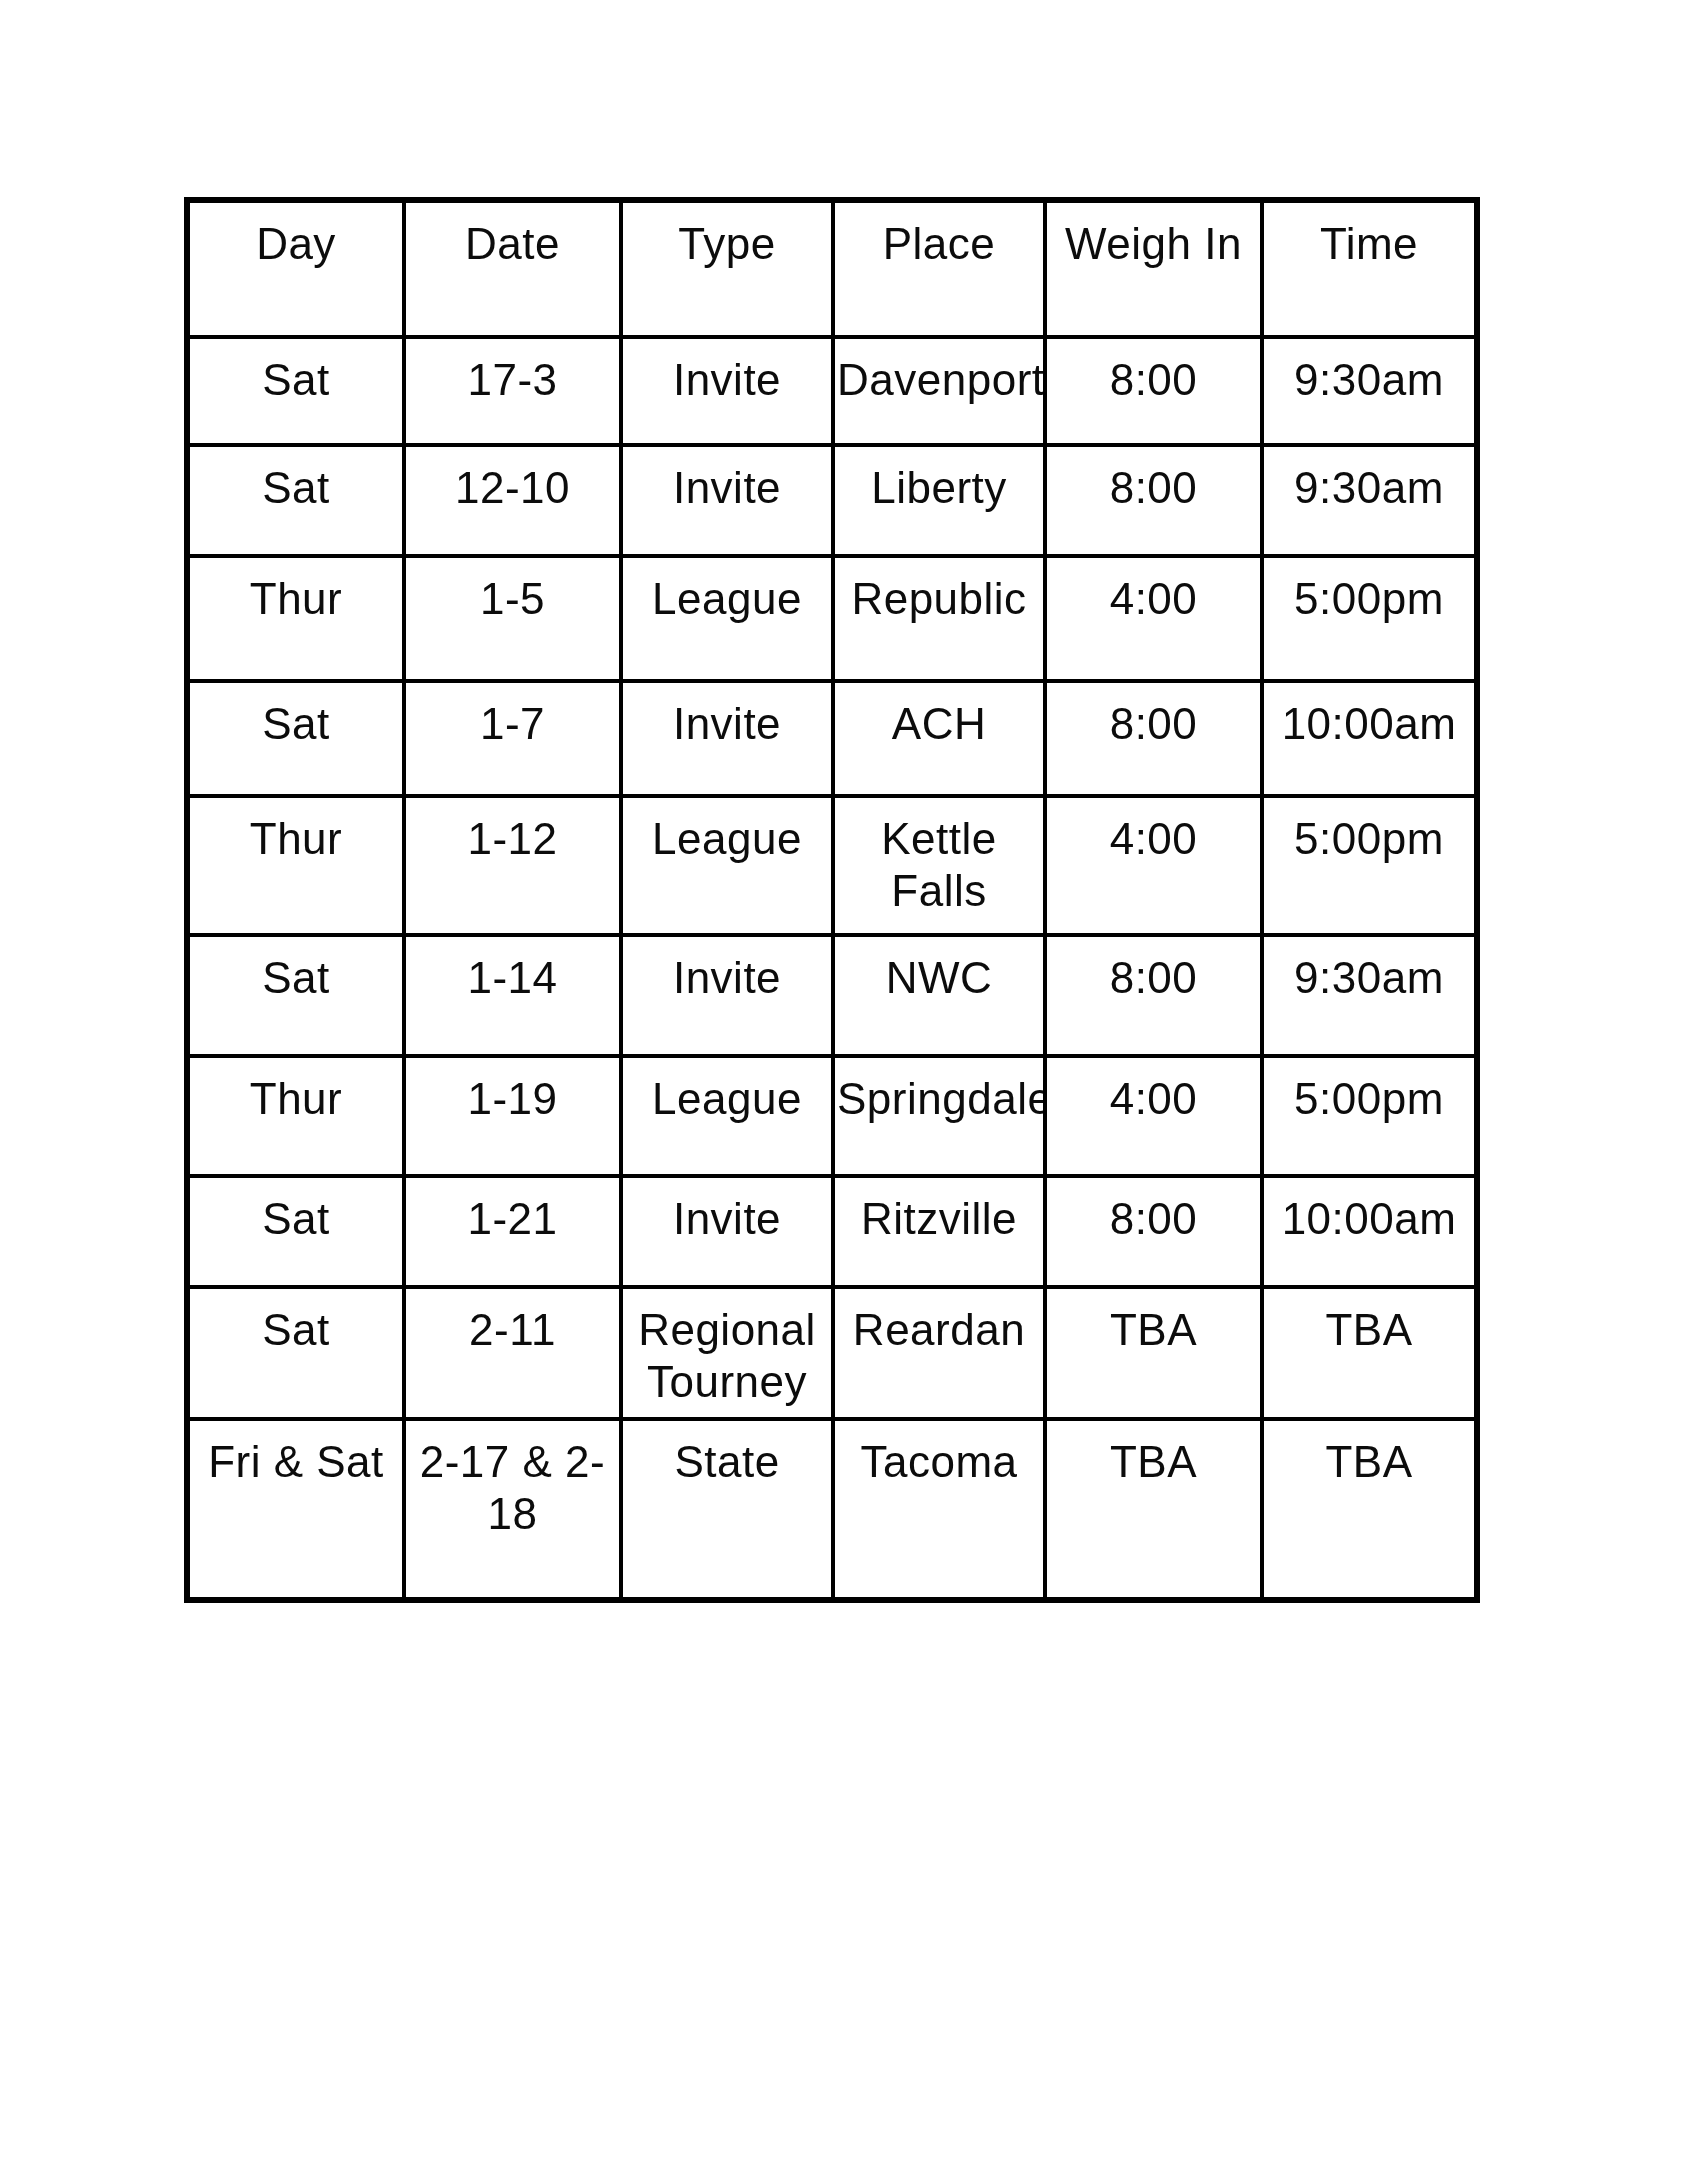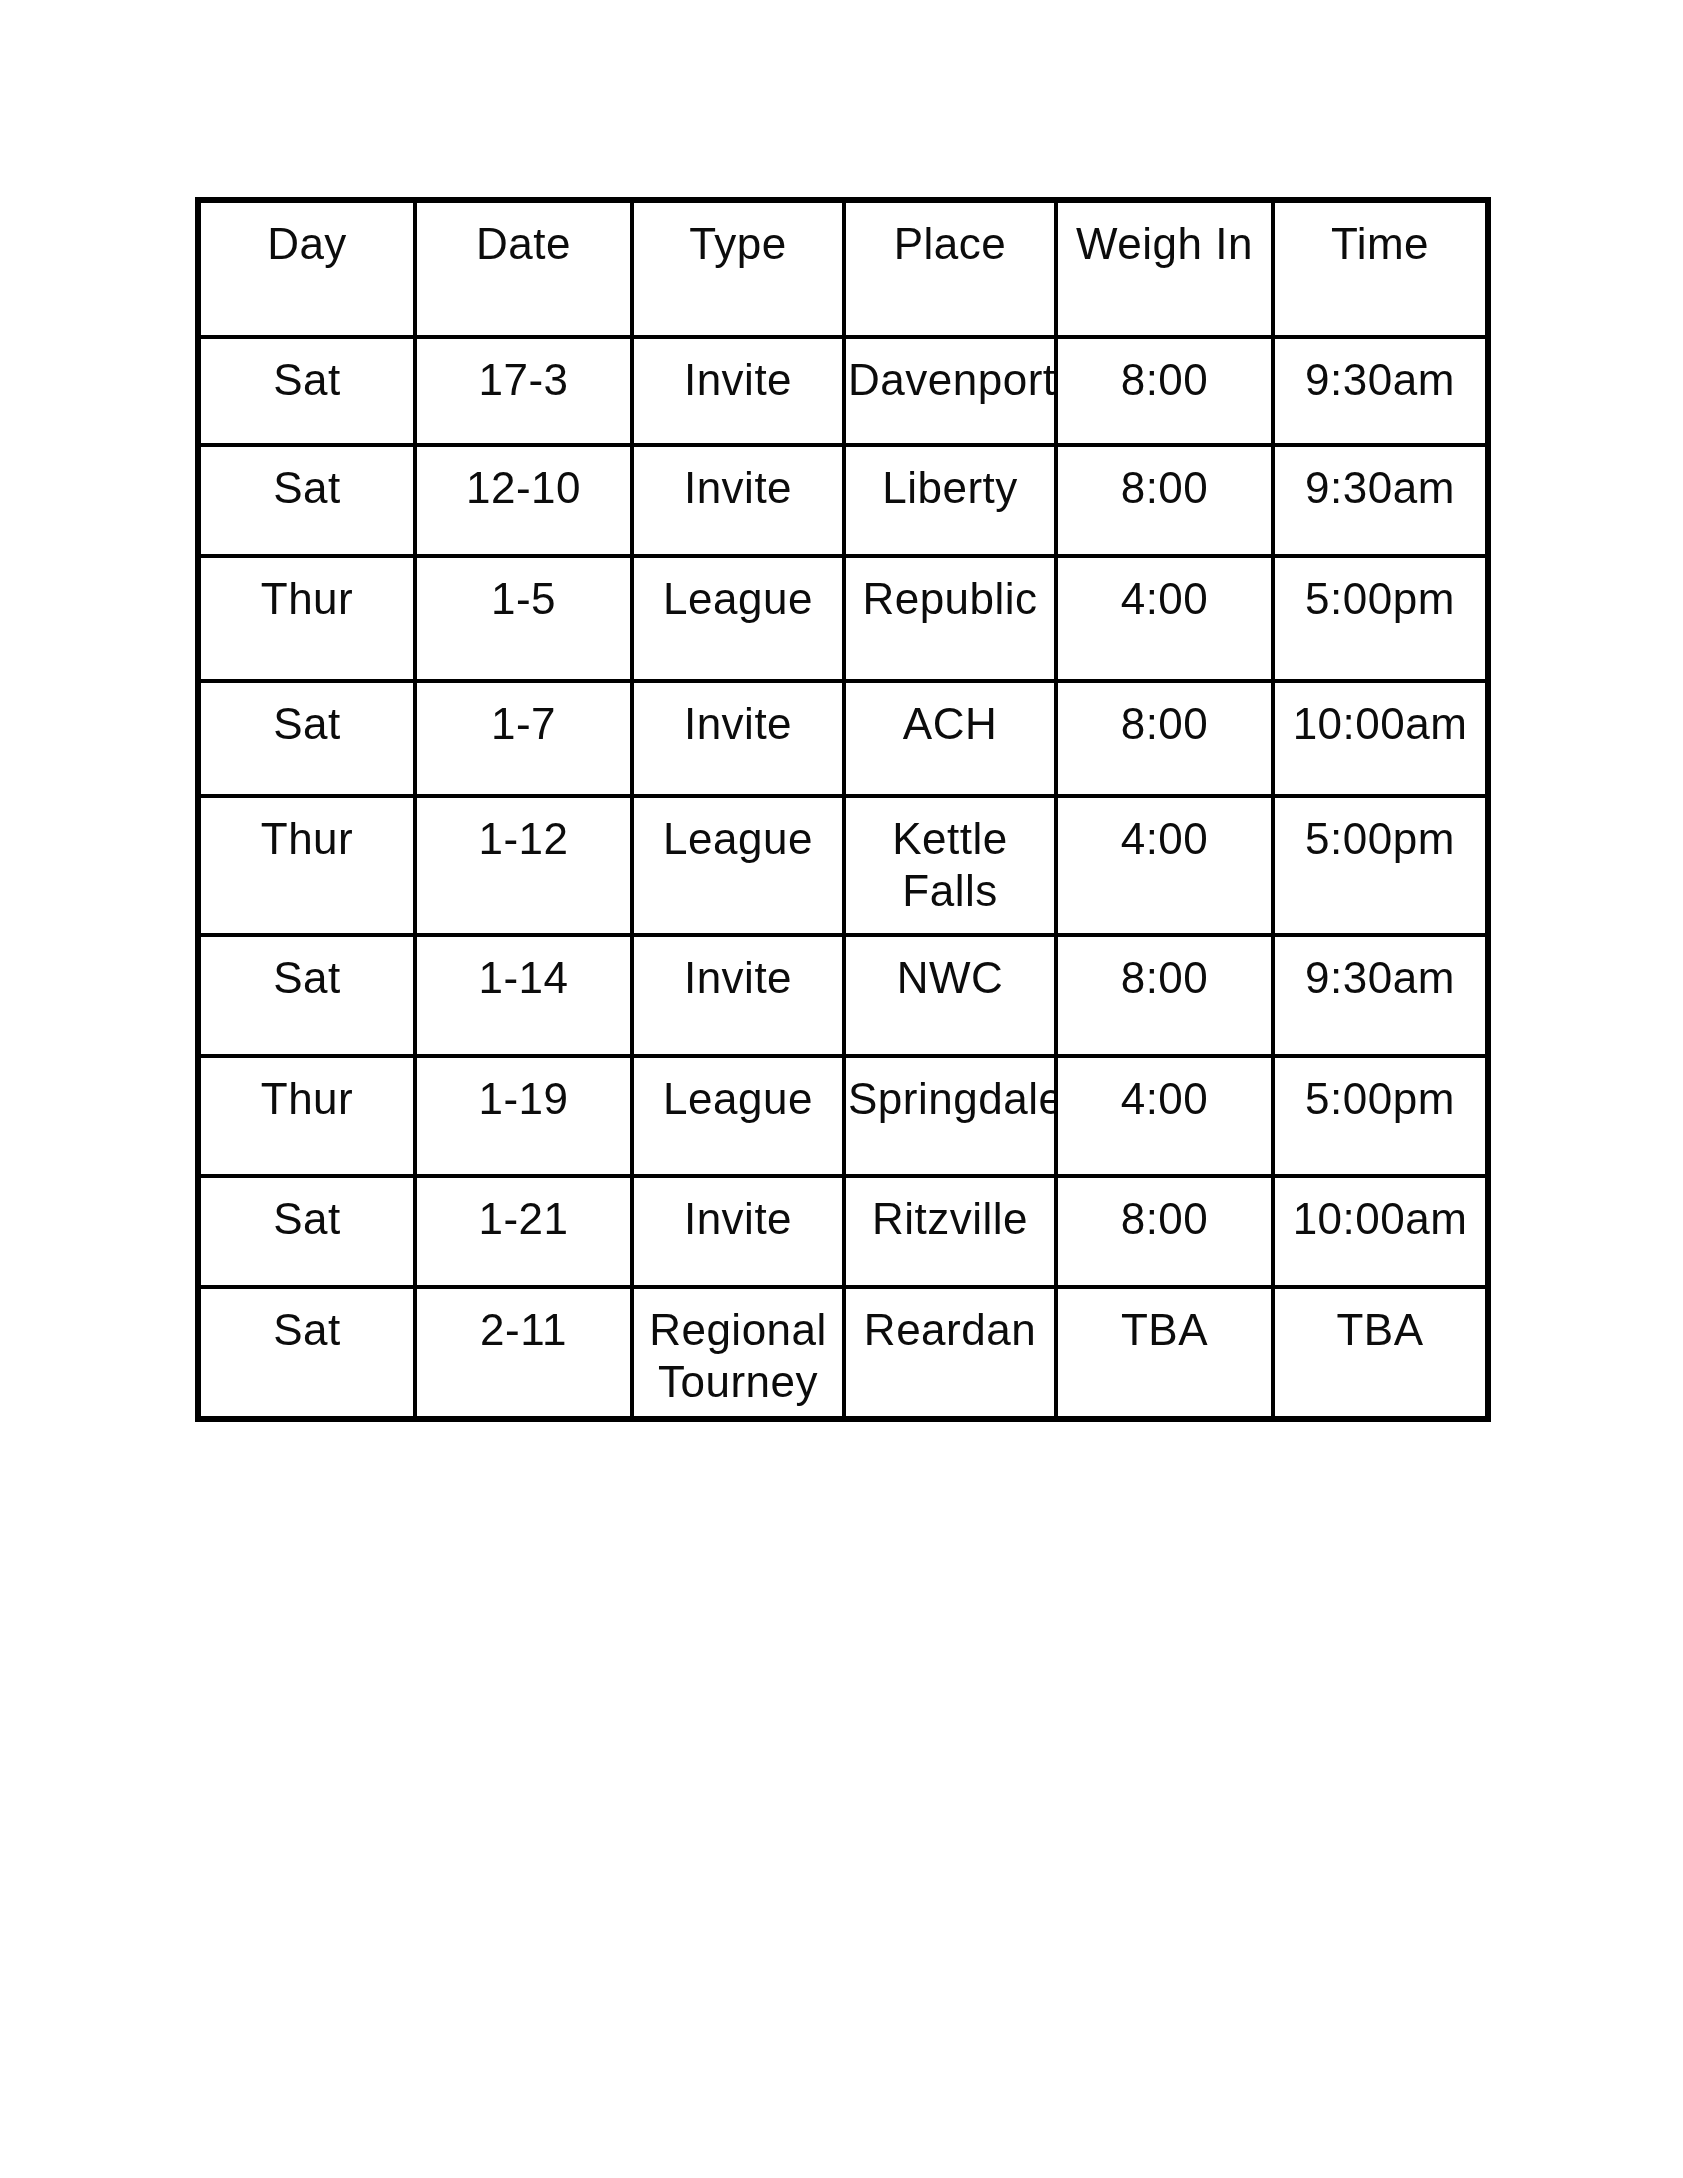--- a/index.html
+++ b/index.html
@@ -14,21 +14,21 @@
     font-family: "Liberation Sans", "DejaVu Sans", sans-serif;
     color: #0c0c0c;
   }
   .page {
     position: absolute;
     inset: 0;
     background: #ffffff;
   }
   table.schedule {
     position: absolute;
-    left: 195px;
+    left: 184px;
     top: 197px;
     width: 1289px;
     border-collapse: collapse;
     table-layout: fixed;
     border: 6px solid #000000;
   }
   table.schedule td {
     border: 4px solid #000000;
     vertical-align: top;
     text-align: center;
@@ -130,16 +130,24 @@
           <td>10:00am</td>
         </tr>
         <tr style="height: 132px;">
           <td>Sat</td>
           <td>2-11</td>
           <td class="fs-s1">Regional Tourney</td>
           <td>Reardan</td>
           <td>TBA</td>
           <td>TBA</td>
         </tr>
+        <tr style="height: 181px;">
+          <td class="fs-s2">Fri &amp; Sat</td>
+          <td class="fs-s3">2-17 &amp; 2-18</td>
+          <td>State</td>
+          <td>Tacoma</td>
+          <td>TBA</td>
+          <td>TBA</td>
+        </tr>
       </tbody>
   </table>
 </div>
 
 
 </body></html>

